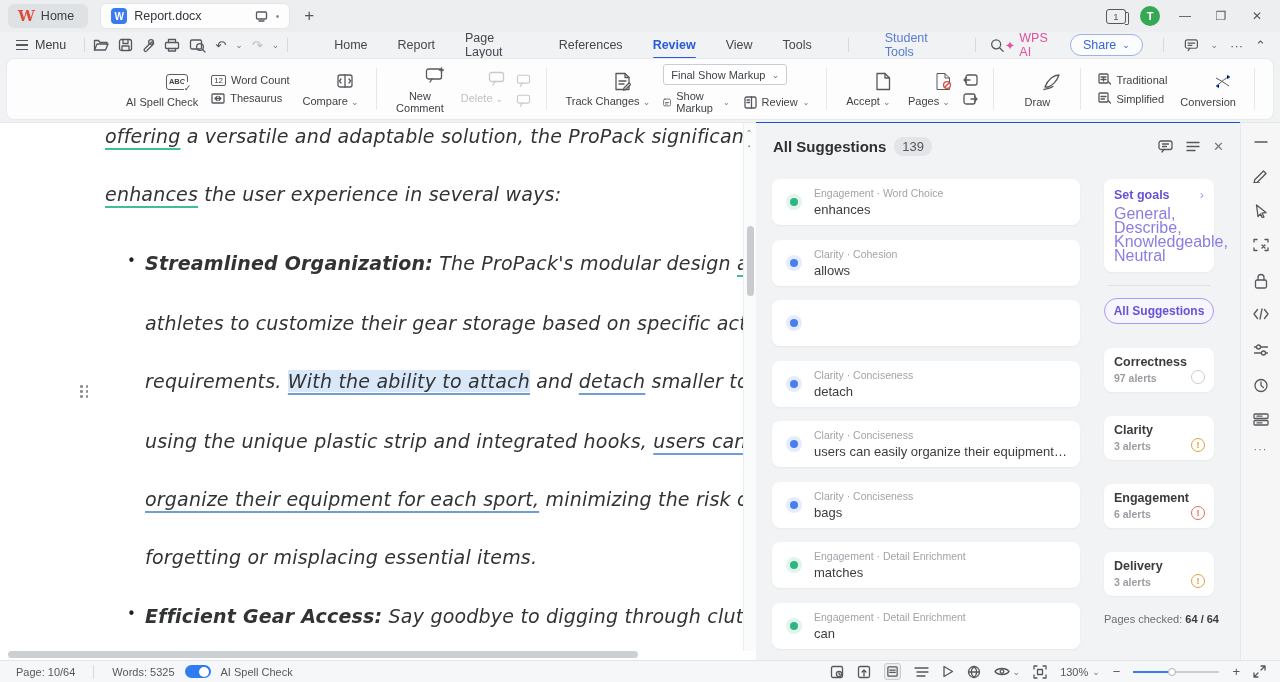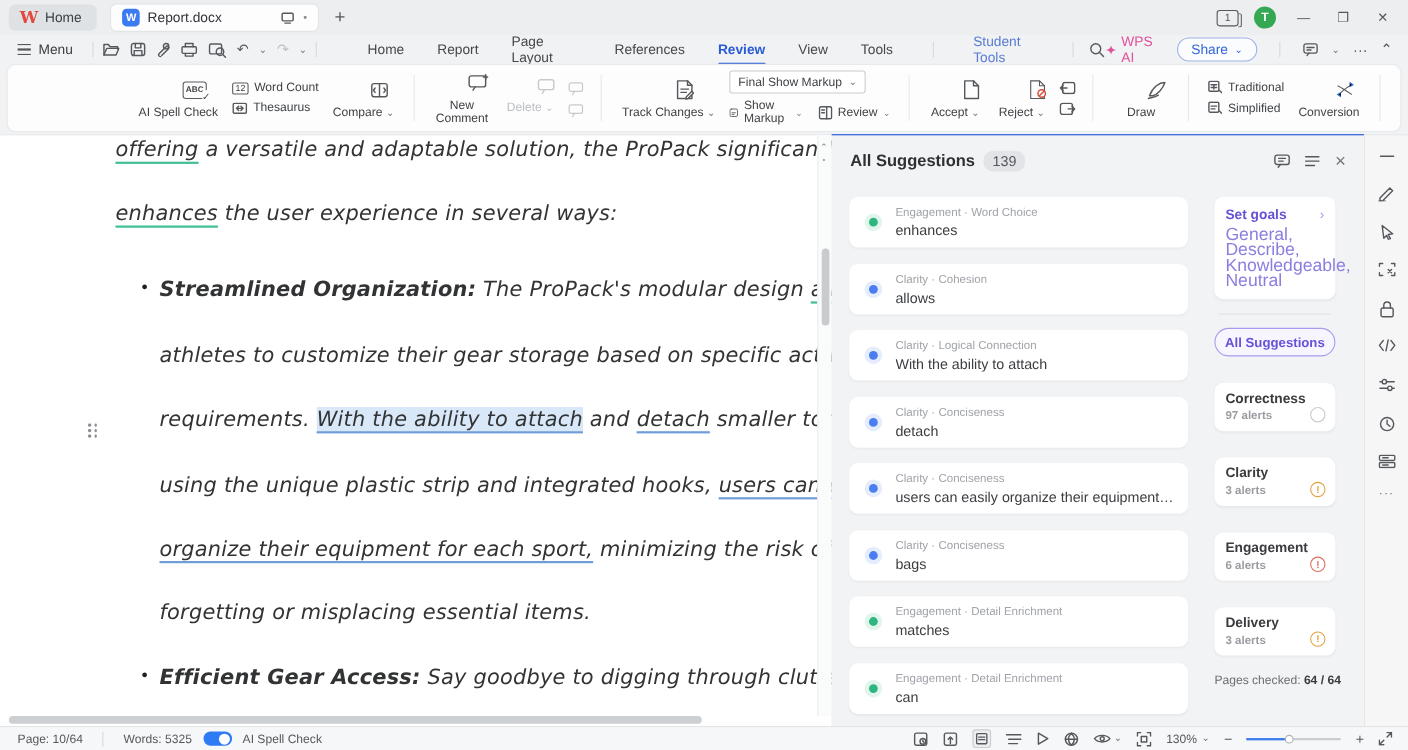--- a/index.html
+++ b/index.html
@@ -335,21 +335,21 @@
       <span class="ricon">
         <svg width="17" height="19" viewBox="0 0 17 19">
             <g class="ic" style="stroke:#55585c;fill:none;">
               <path d="M2 1.5 h8 l4.5 4.5 v11.5 h-12.5 z"></path>
               <path d="M10 1.5 v4.5 h4.5"></path>
             </g>
             <circle cx="12" cy="13" r="3.4" style="fill:#fdfdfd;stroke:#d04c3e;stroke-width:1.3"></circle>
             <path d="M9.8 15.2 L14.2 10.8" style="stroke:#d04c3e;stroke-width:1.3"></path>
           </svg>
       </span>
-      <span><span>Reject</span> <span class="caret">⌄</span></span>
+      <span><span>Pages</span> <span class="caret">⌄</span></span>
     </div>
     <div class="mini-col" style="margin-top:0;">
       <svg class="ic" width="15" height="12" viewBox="0 0 15 12">
           <rect x="3" y="1" width="11" height="10" rx="2"></rect>
           <path d="M7 6 h-6 M3.5 3.5 L1 6 l2.5 2.5"></path>
         </svg>
       <svg class="ic" width="15" height="12" viewBox="0 0 15 12">
           <rect x="1" y="1" width="11" height="10" rx="2"></rect>
           <path d="M8 6 h6 M11.5 3.5 L14 6 l-2.5 2.5"></path>
         </svg>
@@ -463,24 +463,20 @@
         </div>
         <div class="sug-card">
           <span class="sug-dot blue"></span>
           <div class="sug-body">
             <div class="sug-cat">Clarity · Cohesion</div>
             <div class="sug-text">allows</div>
           </div>
         </div>
         <div class="sug-card">
           <span class="sug-dot blue"></span>
-          <div class="sug-body">
-            <div class="sug-cat">Clarity · Logical Connection</div>
-            <div class="sug-text">With the ability to attach</div>
-          </div>
         </div>
         <div class="sug-card">
           <span class="sug-dot blue"></span>
           <div class="sug-body">
             <div class="sug-cat">Clarity · Conciseness</div>
             <div class="sug-text">detach</div>
           </div>
         </div>
         <div class="sug-card">
           <span class="sug-dot blue"></span>

